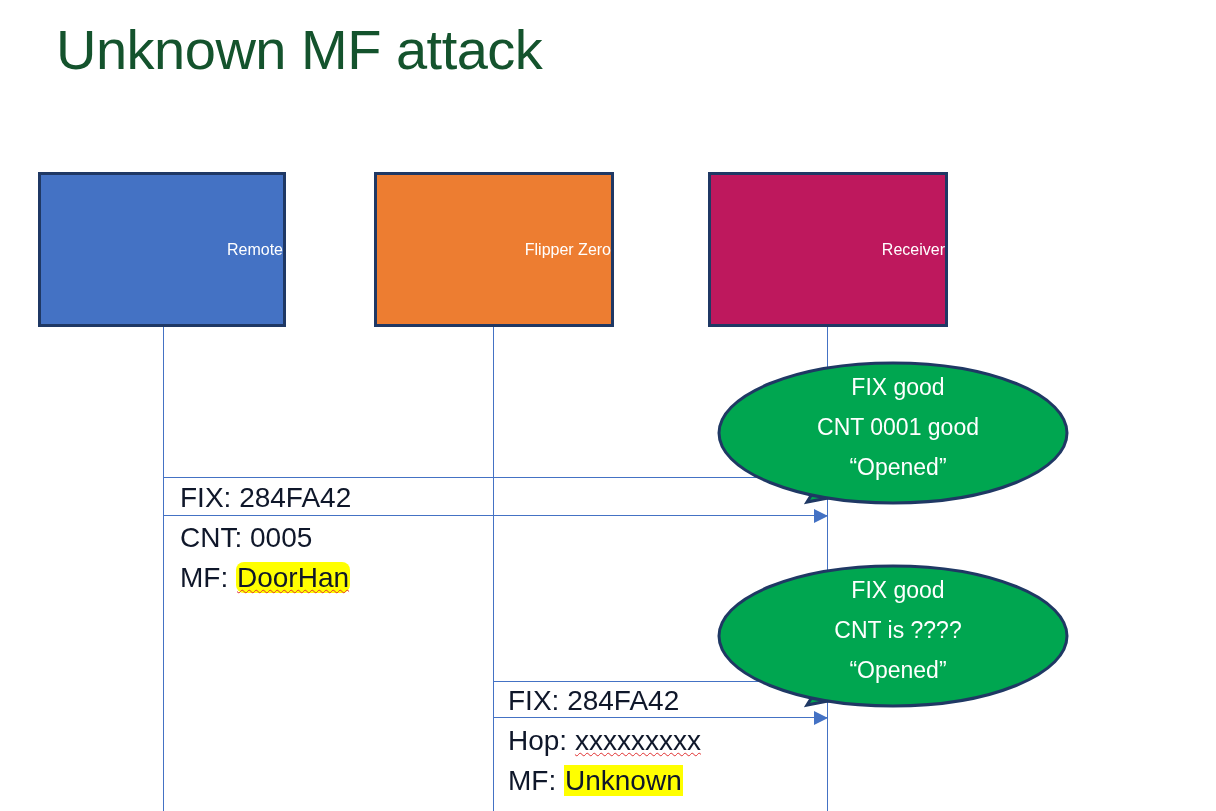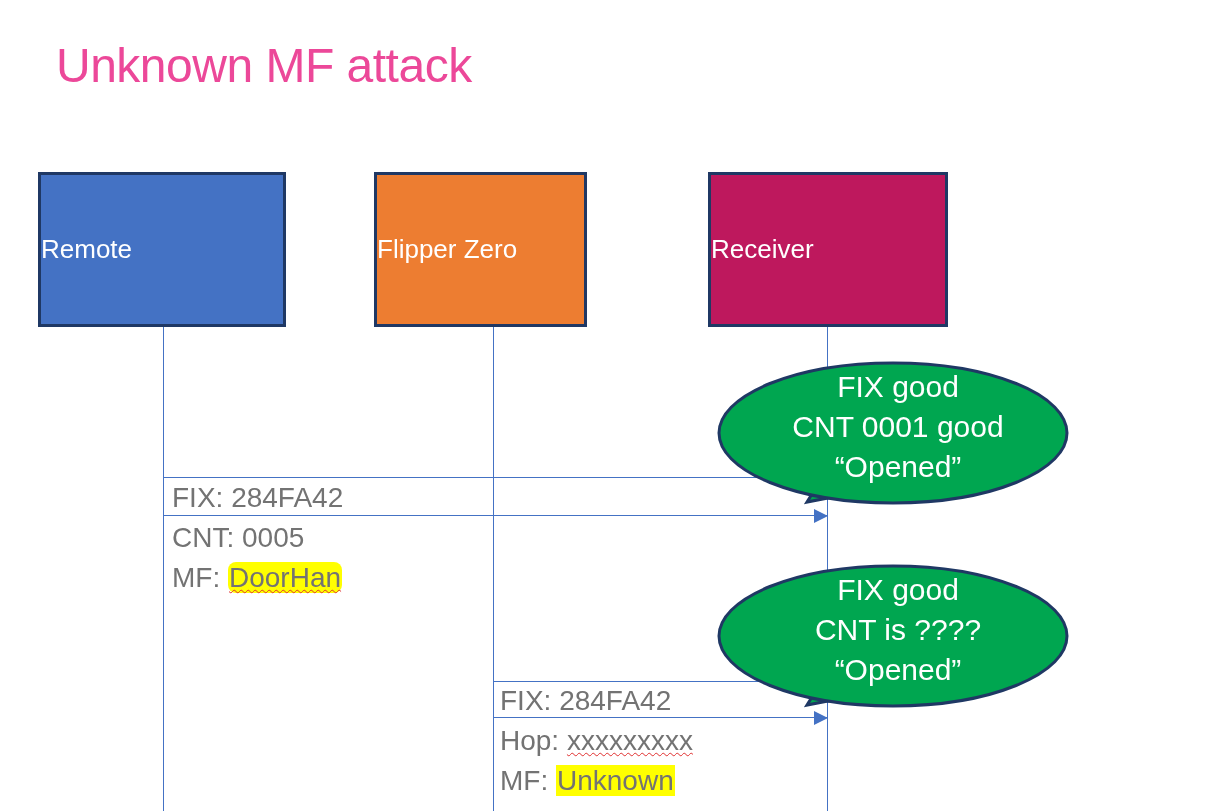--- a/index.html
+++ b/index.html
@@ -16,44 +16,44 @@
     width: 1216px;
     height: 811px;
     overflow: hidden;
     background: #ffffff;
   }
 
   
   #slide-title {
     position: absolute;
     left: 56px;
-    top: 22px;
-    font-size: 48px;
+    top: 6px;
+    font-size: 56px;
     line-height: 88px;
     font-weight: 300;
     letter-spacing: -0.5px;
-    color: #ec4899;
+    color: #14532d;
     white-space: nowrap;
     font-stretch: condensed;
   }
 
   
   .actor-box {
     position: absolute;
     box-sizing: border-box;
     border: 3px solid #1F3864;
     color: #ffffff;
-    font-size: 26px;
+    font-size: 16px;
     display: flex;
     align-items: center;
-    justify-content: flex-start;
+    justify-content: flex-end;
     text-align: center;
   }
   #actor-remote   { left: 38px;  top: 172px; width: 248px; height: 155px; background: #4472C4; }
-  #actor-flipper  { left: 374px; top: 172px; width: 213px; height: 155px; background: #ED7D31; }
+  #actor-flipper  { left: 374px; top: 172px; width: 240px; height: 155px; background: #ED7D31; }
   #actor-receiver { left: 708px; top: 172px; width: 240px; height: 155px; background: #be185d; }
 
   
   .lifeline {
     position: absolute;
     width: 1px;
     background: #4472C4;
     top: 327px;
     height: 484px;
   }
@@ -94,22 +94,23 @@
     border-top: 1px solid #4472C4;
   }
   #msg1-rule-top { left: 163px; top: 477px; width: 664px; }
   #msg2-rule-top { left: 493px; top: 681px; width: 334px; }
 
   
   .msg-text {
     position: absolute;
     font-size: 28px;
     line-height: 40px;
-    color: #737373;
+    color: #0f172a;
     white-space: nowrap;
+    margin-left: 8px;
   }
   #msg1-line1 { left: 172px; top: 478px; }
   #msg1-line2 { left: 172px; top: 518px; }
   #msg1-line3 { left: 172px; top: 558px; }
   #msg2-line1 { left: 500px; top: 681px; }
   #msg2-line2 { left: 500px; top: 721px; }
   #msg2-line3 { left: 500px; top: 761px; }
 
   .hl {
     background: #FFFF00;
@@ -129,21 +130,21 @@
     position: absolute;
   }
   .callout svg { display: block; }
   .callout .callout-text {
     position: absolute;
     left: 0;
     top: 0;
     width: 100%;
     text-align: center;
     color: #ffffff;
-    font-size: 30px;
+    font-size: 23px;
     line-height: 40px;
     pointer-events: none;
   }
   #callout-1 { left: 717px; top: 357px; width: 362px; height: 165px; }
   #callout-1 .callout-text { padding-top: 10px; }
   #callout-2 { left: 717px; top: 560px; width: 362px; height: 165px; }
   #callout-2 .callout-text { padding-top: 10px; }
 </style>
 </head>
 <body>

